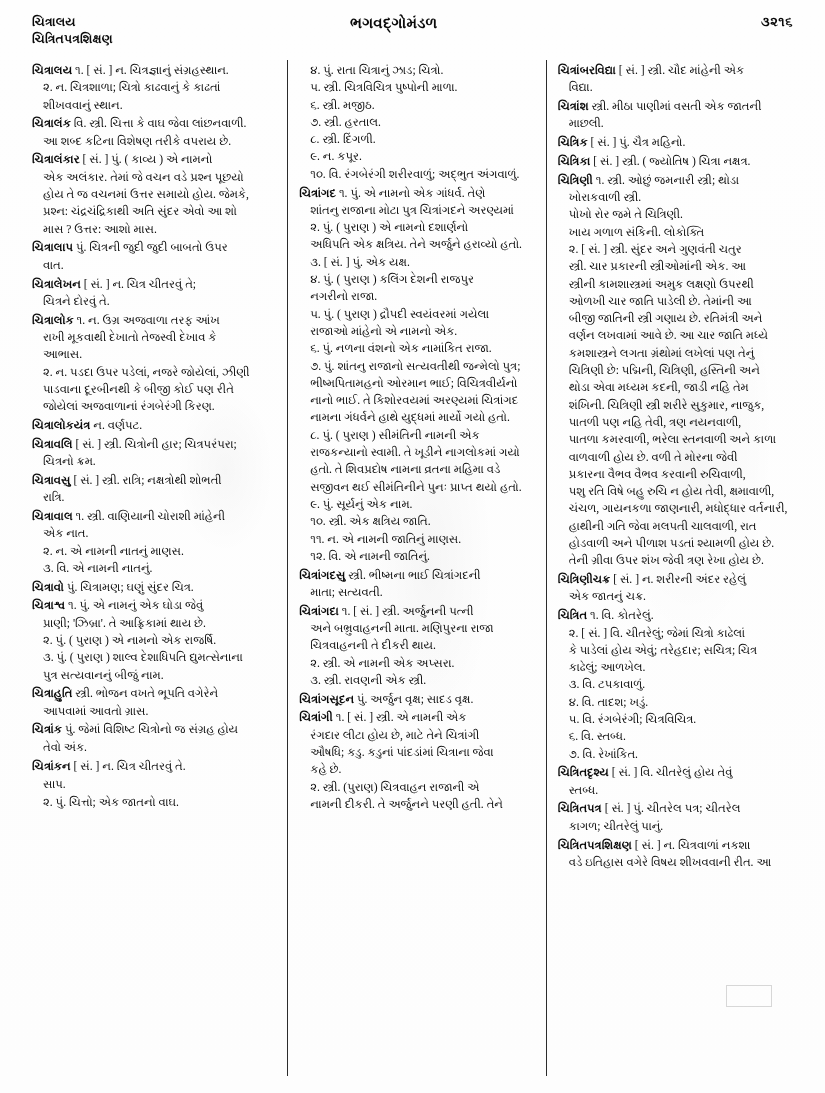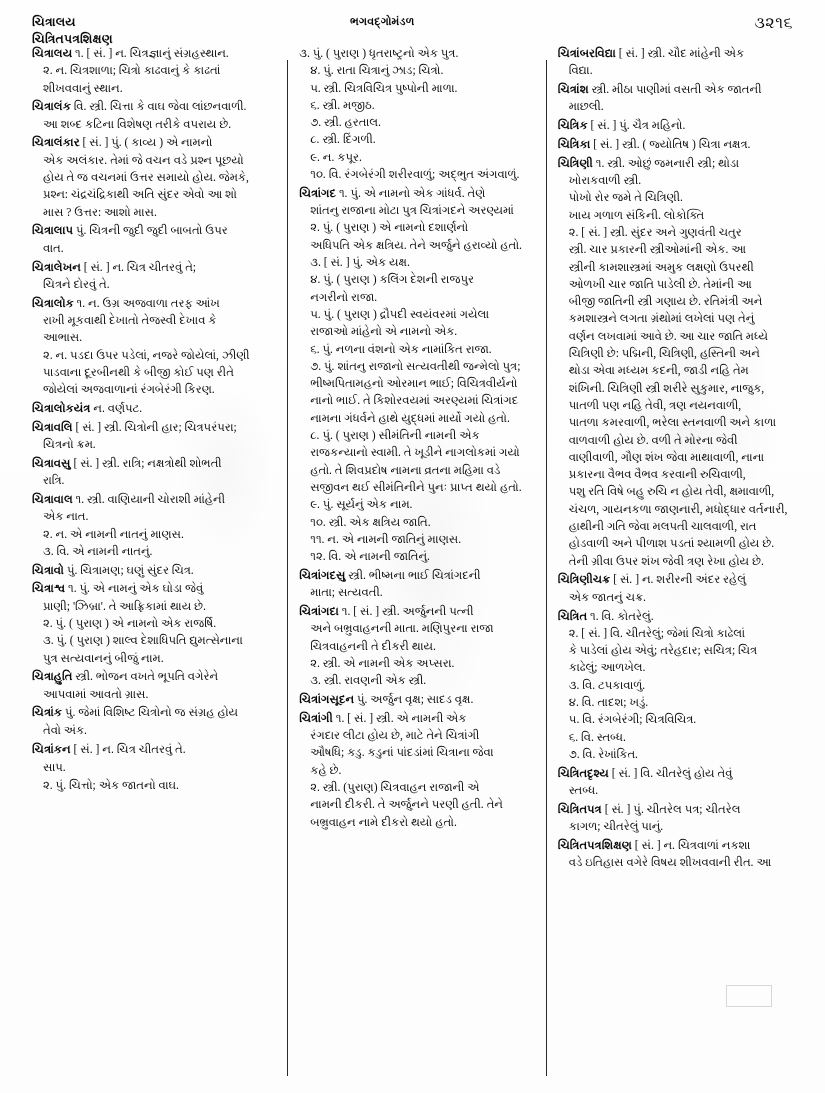--- a/index.html
+++ b/index.html
@@ -53,48 +53,48 @@
     font-size: 12.5px;
     line-height: 17px;
     letter-spacing: 0.1px;
   }
   .hdr-left div { white-space: nowrap; }
   .hdr-center {
     position: absolute;
     left: 318px;
     top: 1px;
     font-weight: bold;
-    font-size: 11px;
+    font-size: 15px;
     letter-spacing: 0.2px;
   }
   .hdr-right {
     position: absolute;
     right: 0;
     top: 0;
-    font-weight: normal;
-    font-size: 16px;
+    font-weight: bold;
+    font-size: 13px;
     letter-spacing: 0.5px;
   }
 
   
   .rule {
     position: absolute;
     top: 60px;
     width: 1px;
     height: 1016px;
     background: #2b2b2b;
   }
   .rule.r1 { left: 287px; }
   .rule.r2 { left: 546px; }
 
   
   .columns {
     position: absolute;
     left: 32px;
-    top: 45px;
+    top: 62px;
     width: 761px;
     height: 1018px;
     display: flex;
     gap: 11px;
   }
   .col {
     width: 255px;
     box-sizing: border-box;
     font-size: 11.6px;
     line-height: 17.3px;
@@ -229,21 +229,20 @@
         <div class="entry">
           <p class="first"><span class="hw">ચિત્રાંકન</span><span> [ સં. ] ન. ચિત્ર ચીતરવું તે.</span></p>
         </div>
         <div class="entry">
           <p>સાપ.</p>
           <p>૨. પું. ચિત્તો; એક જાતનો વાઘ.</p>
         </div>
       </div>
     <div class="col c2">
         <div class="entry">
-          <p class="first">૩. પું. ( પુરાણ ) ધૃતરાષ્ટ્રનો એક પુત્ર.</p>
           <p>૪. પું. રાતા ચિત્રાનું ઝાડ; ચિત્રો.</p>
           <p>૫. સ્ત્રી. ચિત્રવિચિત્ર પુષ્પોની માળા.</p>
           <p>૬. સ્ત્રી. મજીઠ.</p>
           <p>૭. સ્ત્રી. હરતાલ.</p>
           <p>૮. સ્ત્રી. દિંગળી.</p>
           <p>૯. ન. કપૂર.</p>
           <p>૧૦. વિ. રંગબેરંગી શરીરવાળું; અદ્‌ભુત અંગવાળું.</p>
         </div>
         <div class="entry">
           <p class="first"><span class="hw">ચિત્રાંગદ</span><span> ૧. પું. એ નામનો એક ગાંધર્વ. તેણે</span></p>
@@ -283,21 +282,20 @@
         <div class="entry">
           <p class="first"><span class="hw">ચિત્રાંગસૂદન</span><span> પું. અર્જુન વૃક્ષ; સાદડ વૃક્ષ.</span></p>
         </div>
         <div class="entry">
           <p class="first"><span class="hw">ચિત્રાંગી</span><span> ૧. [ સં. ] સ્ત્રી. એ નામની એક</span></p>
           <p>રંગદાર લીટા હોય છે, માટે તેને ચિત્રાંગી</p>
           <p>ઔષધિ; કડુ. કડુનાં પાંદડાંમાં ચિત્રાના જેવા</p>
           <p>કહે છે.</p>
           <p>૨. સ્ત્રી. (પુરાણ) ચિત્રવાહન રાજાની એ</p>
           <p>નામની દીકરી. તે અર્જુનને પરણી હતી. તેને</p>
-          <p>બભ્રુવાહન નામે દીકરો થયો હતો.</p>
         </div>
       </div>
     <div class="col c3">
         <div class="entry">
           <p class="first"><span class="hw">ચિત્રાંબરવિદ્યા</span><span> [ સં. ] સ્ત્રી. ચૌદ માંહેની એક</span></p>
           <p>વિદ્યા.</p>
         </div>
         <div class="entry">
           <p class="first"><span class="hw">ચિત્રાંશ</span><span> સ્ત્રી. મીઠા પાણીમાં વસતી એક જાતની</span></p>
           <p>માછલી.</p>
@@ -311,29 +309,28 @@
         <div class="entry">
           <p class="first"><span class="hw">ચિત્રિણી</span><span> ૧. સ્ત્રી. ઓછું જમનારી સ્ત્રી; થોડા</span></p>
           <p>ખોરાકવાળી સ્ત્રી.</p>
           <p>પોખો રોર જમે તે ચિત્રિણી.</p>
           <p>ખાય ગળાળ સંકિની.              લોકોક્તિ</p>
           <p>૨. [ સં. ] સ્ત્રી. સુંદર અને ગુણવંતી ચતુર</p>
           <p>સ્ત્રી. ચાર પ્રકારની સ્ત્રીઓમાંની એક. આ</p>
           <p>સ્ત્રીની કામશાસ્ત્રમાં અમુક લક્ષણો ઉપરથી</p>
           <p>ઓળખી ચાર જાતિ પાડેલી છે. તેમાંની આ</p>
           <p>બીજી જાતિની સ્ત્રી ગણાય છે. રતિમંત્રી અને</p>
+          <p>વર્ણન લખવામાં આવે છે. આ ચાર જાતિ મધ્યે</p>
           <p>કમશાસ્ત્રને લગતા ગ્રંથોમાં લખેલાં પણ તેનું</p>
-          <p>વર્ણન લખવામાં આવે છે. આ ચાર જાતિ મધ્યે</p>
           <p>ચિત્રિણી છે: પદ્મિની, ચિત્રિણી, હસ્તિની અને</p>
           <p>થોડા એવા મધ્યમ કદની, જાડી નહિ તેમ</p>
           <p>શંખિની. ચિત્રિણી સ્ત્રી શરીરે સુકુમાર, નાજુક,</p>
           <p>પાતળી પણ નહિ તેવી, ત્રણ નયનવાળી,</p>
           <p>પાતળા કમરવાળી, ભરેલા સ્તનવાળી અને કાળા</p>
           <p>વાળવાળી હોય છે. વળી તે મોરના જેવી</p>
-          <p>વાણીવાળી, ગૌણ શંખ જેવા માથાવાળી, નાના</p>
           <p>પ્રકારના વૈભવ વૈભવ કરવાની રુચિવાળી,</p>
           <p>પશુ રતિ વિષે બહુ રુચિ ન હોય તેવી, ક્ષમાવાળી,</p>
           <p>ચંચળ, ગાયનકળા જાણનારી, મધોદ્ધાર વર્તનારી,</p>
           <p>હાથીની ગતિ જેવા મલપતી ચાલવાળી, રાત</p>
           <p>હોડવાળી અને પીળાશ પડતાં શ્યામળી હોય છે.</p>
           <p>તેની ગ્રીવા ઉપર શંખ જેવી ત્રણ રેખા હોય છે.</p>
         </div>
         <div class="entry">
           <p class="first"><span class="hw">ચિત્રિણીચક્ર</span><span> [ સં. ] ન. શરીરની અંદર રહેલું</span></p>
           <p>એક જાતનું ચક્ર.</p>

